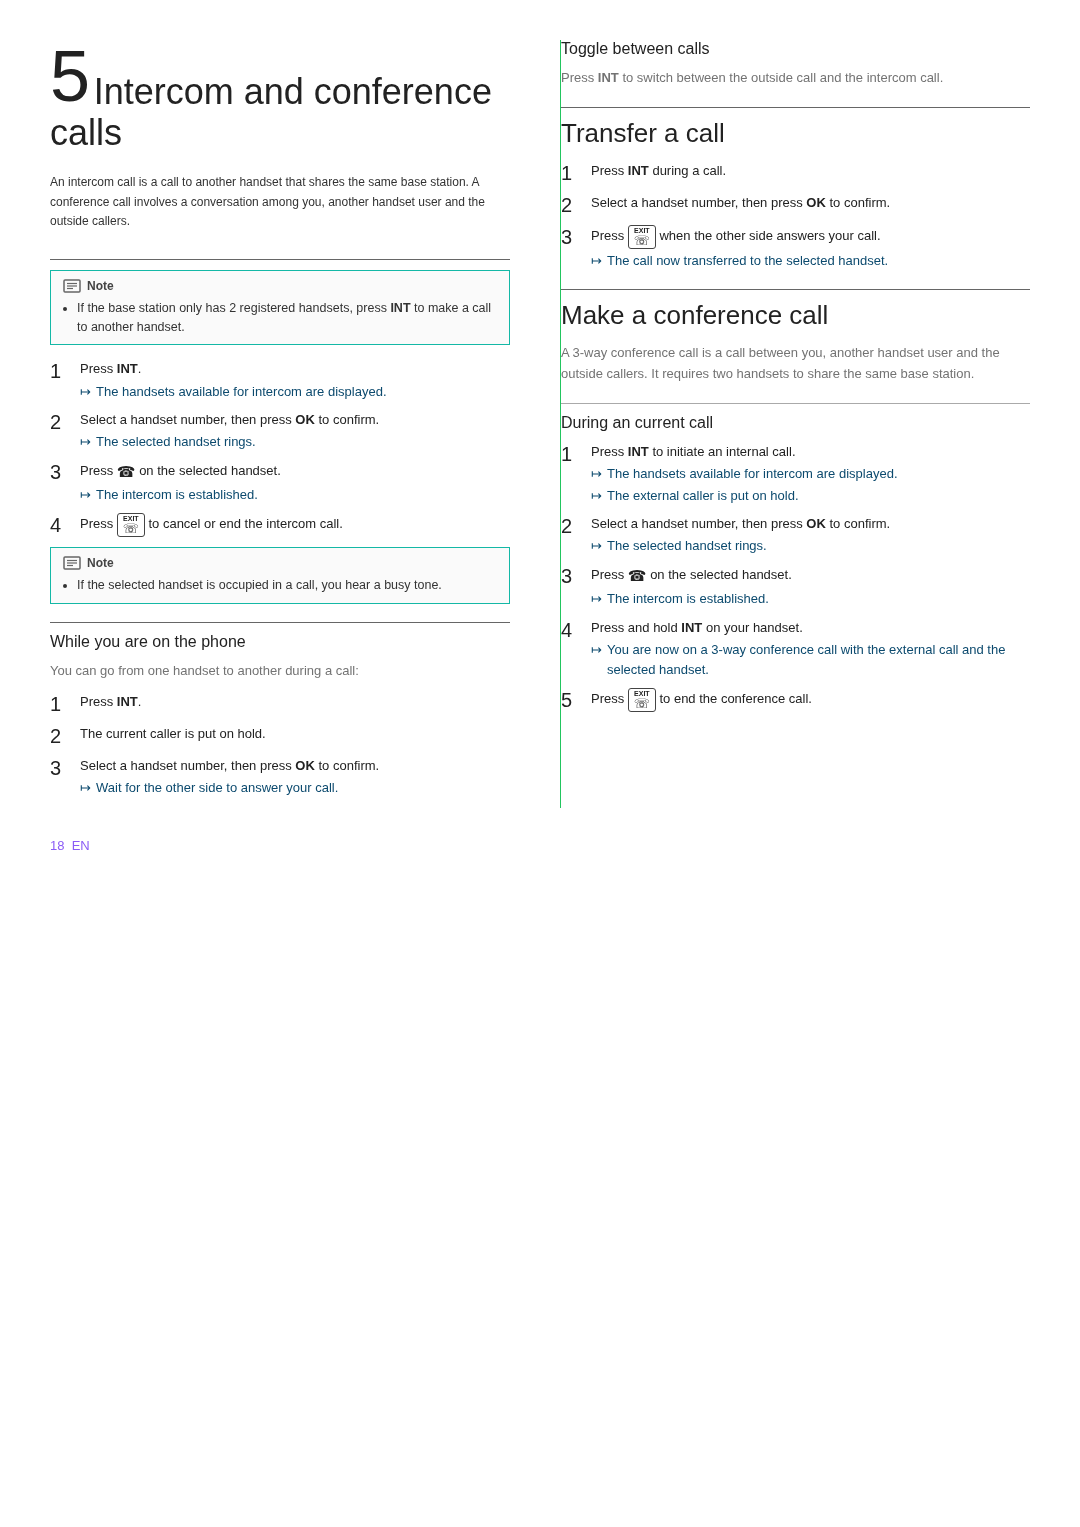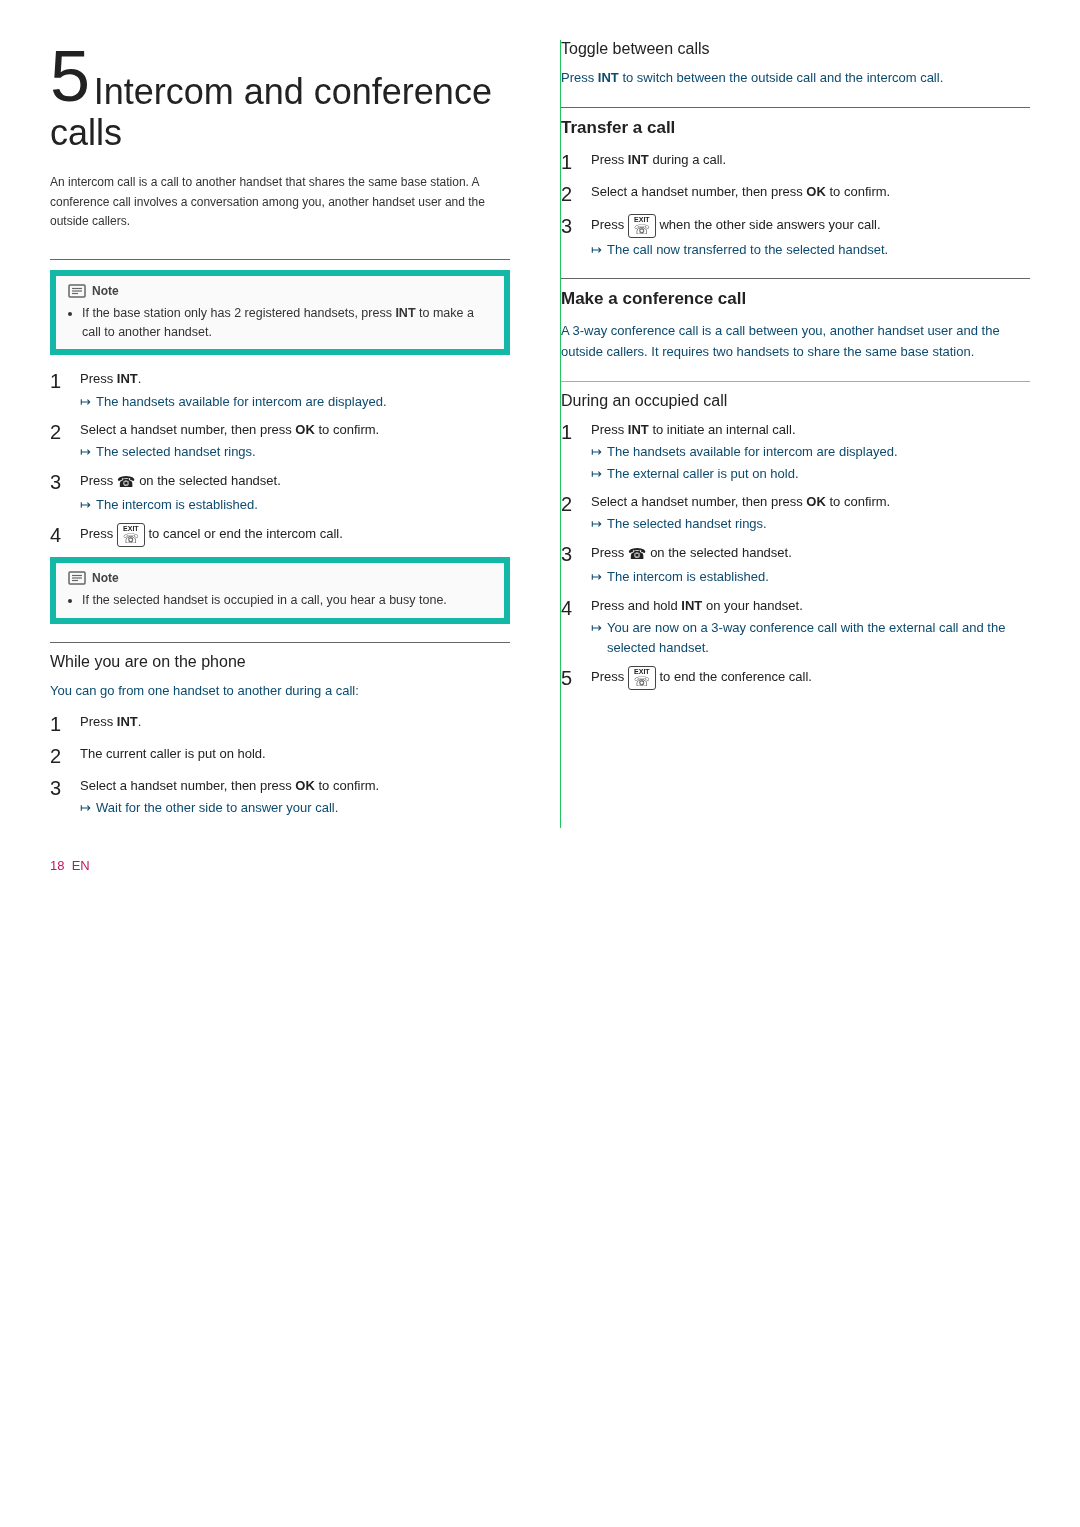--- a/index.html
+++ b/index.html
@@ -25,31 +25,31 @@
       line-height: 1.6;
       margin-bottom: 28px;
       color: #333;
     }
     .section-divider {
       border: none;
       border-top: 1.5px solid #666;
       margin: 18px 0 10px 0;
     }
     h2.section-title {
-      font-size: 17px;
-      font-weight: 700;
+      font-size: 26px;
+      font-weight: 400;
       margin-bottom: 12px;
     }
     h3.subsection-title {
       font-size: 16px;
       font-weight: 400;
       margin-bottom: 10px;
     }
     .note-box {
-      border: 6px solid #14b8a6;
+      border: 1px solid #14b8a6;
       padding: 8px 12px 8px 12px;
       margin-bottom: 14px;
       background: #fafafa;
     }
     .note-box .note-header {
       display: flex;
       align-items: center;
       gap: 6px;
       font-size: 12px;
       font-weight: bold;
@@ -110,26 +110,26 @@
     }
     .phone-icon {
       display: inline-block;
       font-size: 15px;
       vertical-align: middle;
     }
     .para-text {
       font-size: 13px;
       line-height: 1.6;
       margin-bottom: 10px;
-      color: #0c4a6e;
+      color: #737373;
     }
     .page-footer {
       margin-top: 30px;
       font-size: 13px;
-      color: #be185d;
+      color: #8b5cf6;
     }
     .exit-btn {
       display: inline-flex;
       flex-direction: column;
       align-items: center;
       justify-content: center;
       border: 1.5px solid #444;
       border-radius: 3px;
       padding: 1px 4px;
       vertical-align: middle;
@@ -287,21 +287,21 @@
     </ol>
 
     <hr class="section-divider">
 
     <h2 class="section-title">Make a conference call</h2>
 
     <p class="para-text">A 3-way conference call is a call between you, another handset user and the outside callers. It requires two handsets to share the same base station.</p>
 
     <hr class="section-divider" style="border-top-width:1px; border-color:#aaa;">
 
-    <h3 class="subsection-title">During an occupied call</h3>
+    <h3 class="subsection-title">During an current call</h3>
 
     <ol class="steps-list">
       <li>
         <span class="step-num">1</span>
         <div class="step-content">
           Press <span class="inline-key">INT</span> to initiate an internal call.
           <span class="step-result">The handsets available for intercom are displayed.</span>
           <span class="step-result">The external caller is put on hold.</span>
         </div>
       </li>

